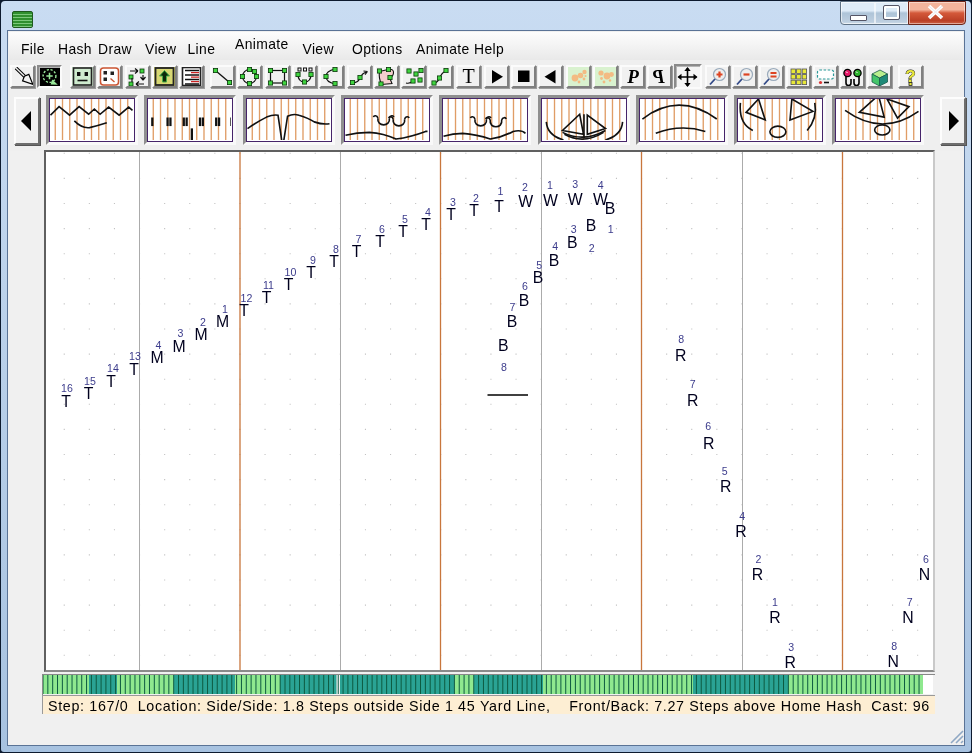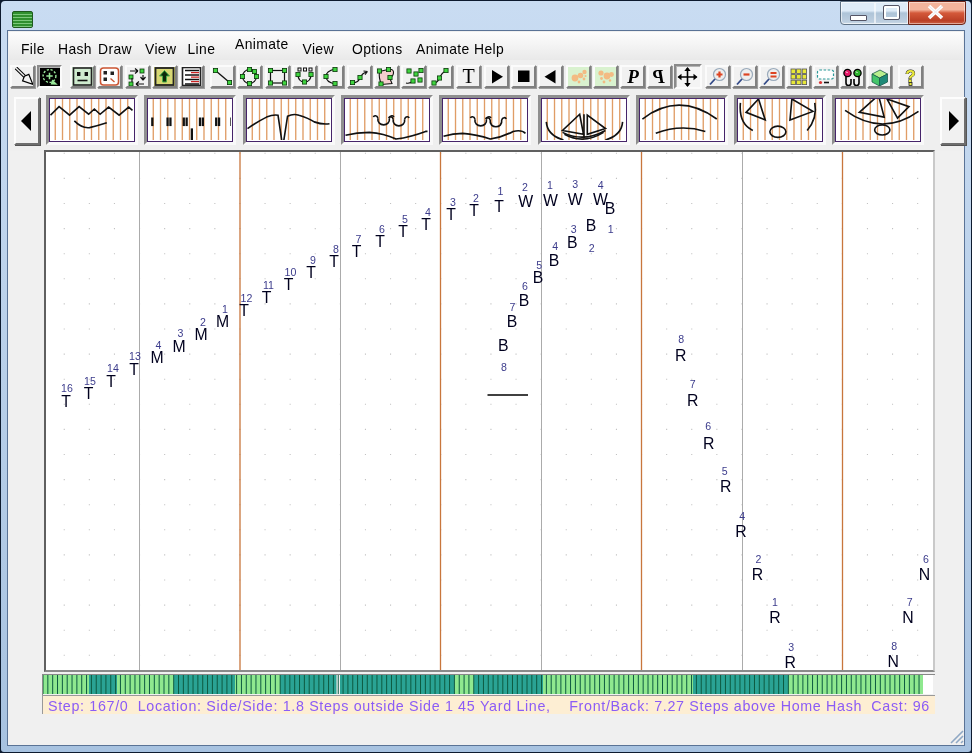--- a/index.html
+++ b/index.html
@@ -525,18 +525,18 @@
         <rect x="341" y="0" width="114.5" height="19" fill="#2aa394"></rect>
         <rect x="455.5" y="0" width="19.5" height="19" fill="#8fe88f"></rect>
         <rect x="475" y="0" width="69.0" height="19" fill="#2aa394"></rect>
         <rect x="544" y="0" width="150.0" height="19" fill="#8fe88f"></rect>
         <rect x="694" y="0" width="95.0" height="19" fill="#2aa394"></rect>
         <rect x="789" y="0" width="135.0" height="19" fill="#8fe88f"></rect>
         <path d="M44.00,0V19 M48.84,0V19 M53.68,0V19 M58.52,0V19 M63.36,0V19 M68.20,0V19 M73.04,0V19 M77.88,0V19 M82.72,0V19 M87.56,0V19 M92.40,0V19 M97.24,0V19 M102.08,0V19 M106.92,0V19 M111.76,0V19 M116.60,0V19 M121.44,0V19 M126.28,0V19 M131.12,0V19 M135.96,0V19 M140.80,0V19 M145.64,0V19 M150.48,0V19 M155.32,0V19 M160.16,0V19 M165.00,0V19 M169.84,0V19 M174.68,0V19 M179.52,0V19 M184.36,0V19 M189.20,0V19 M194.04,0V19 M198.88,0V19 M203.72,0V19 M208.56,0V19 M213.40,0V19 M218.24,0V19 M223.08,0V19 M227.92,0V19 M232.76,0V19 M237.60,0V19 M242.44,0V19 M247.28,0V19 M252.12,0V19 M256.96,0V19 M261.80,0V19 M266.64,0V19 M271.48,0V19 M276.32,0V19 M281.16,0V19 M286.00,0V19 M290.84,0V19 M295.68,0V19 M300.52,0V19 M305.36,0V19 M310.20,0V19 M315.04,0V19 M319.88,0V19 M324.72,0V19 M329.56,0V19 M334.40,0V19 M339.24,0V19 M344.08,0V19 M348.92,0V19 M353.76,0V19 M358.60,0V19 M363.44,0V19 M368.28,0V19 M373.12,0V19 M377.96,0V19 M382.80,0V19 M387.64,0V19 M392.48,0V19 M397.32,0V19 M402.16,0V19 M407.00,0V19 M411.84,0V19 M416.68,0V19 M421.52,0V19 M426.36,0V19 M431.20,0V19 M436.04,0V19 M440.88,0V19 M445.72,0V19 M450.56,0V19 M455.40,0V19 M460.24,0V19 M465.08,0V19 M469.92,0V19 M474.76,0V19 M479.60,0V19 M484.44,0V19 M489.28,0V19 M494.12,0V19 M498.96,0V19 M503.80,0V19 M508.64,0V19 M513.48,0V19 M518.32,0V19 M523.16,0V19 M528.00,0V19 M532.84,0V19 M537.68,0V19 M542.52,0V19 M547.36,0V19 M552.20,0V19 M557.04,0V19 M561.88,0V19 M566.72,0V19 M571.56,0V19 M576.40,0V19 M581.24,0V19 M586.08,0V19 M590.92,0V19 M595.76,0V19 M600.60,0V19 M605.44,0V19 M610.28,0V19 M615.12,0V19 M619.96,0V19 M624.80,0V19 M629.64,0V19 M634.48,0V19 M639.32,0V19 M644.16,0V19 M649.00,0V19 M653.84,0V19 M658.68,0V19 M663.52,0V19 M668.36,0V19 M673.20,0V19 M678.04,0V19 M682.88,0V19 M687.72,0V19 M692.56,0V19 M697.40,0V19 M702.24,0V19 M707.08,0V19 M711.92,0V19 M716.76,0V19 M721.60,0V19 M726.44,0V19 M731.28,0V19 M736.12,0V19 M740.96,0V19 M745.80,0V19 M750.64,0V19 M755.48,0V19 M760.32,0V19 M765.16,0V19 M770.00,0V19 M774.84,0V19 M779.68,0V19 M784.52,0V19 M789.36,0V19 M794.20,0V19 M799.04,0V19 M803.88,0V19 M808.72,0V19 M813.56,0V19 M818.40,0V19 M823.24,0V19 M828.08,0V19 M832.92,0V19 M837.76,0V19 M842.60,0V19 M847.44,0V19 M852.28,0V19 M857.12,0V19 M861.96,0V19 M866.80,0V19 M871.64,0V19 M876.48,0V19 M881.32,0V19 M886.16,0V19 M891.00,0V19 M895.84,0V19 M900.68,0V19 M905.52,0V19 M910.36,0V19 M915.20,0V19 M920.04,0V19" stroke="#0d5a40" stroke-width="1" fill="none"></path>
       </svg>
     </div>
 
-<div style="position:absolute;left:42px;top:695px;width:892px;height:18px;background:#fdeed3;border-top:1px solid #999;border-left:1px solid #999;font-size:13.5px;color:#8b5cf6;white-space:nowrap">
+<div style="position:absolute;left:42px;top:695px;width:892px;height:18px;background:#fdeed3;border-top:1px solid #999;border-left:1px solid #999;font-size:13.5px;color:#000000;white-space:nowrap">
 <span style="position:absolute;left:5px;top:2px;font-size:14.3px;letter-spacing:0.66px">Step:&nbsp;167/0&nbsp;&nbsp;Location:&nbsp;Side/Side:&nbsp;1.8&nbsp;Steps&nbsp;outside&nbsp;Side&nbsp;1&nbsp;45&nbsp;Yard&nbsp;Line,&nbsp;&nbsp;&nbsp;&nbsp;Front/Back:&nbsp;7.27&nbsp;Steps&nbsp;above&nbsp;Home&nbsp;Hash&nbsp;&nbsp;Cast:&nbsp;96</span>
     </div>
 <svg width="14" height="14" style="position:absolute;left:950px;top:730px">
       <path d="M13,1 L1,13 M13,6 L6,13 M13,11 L11,13" stroke="#8fa8c4" stroke-width="1.6"></path>
     </svg>
 </div>
 </body></html>

